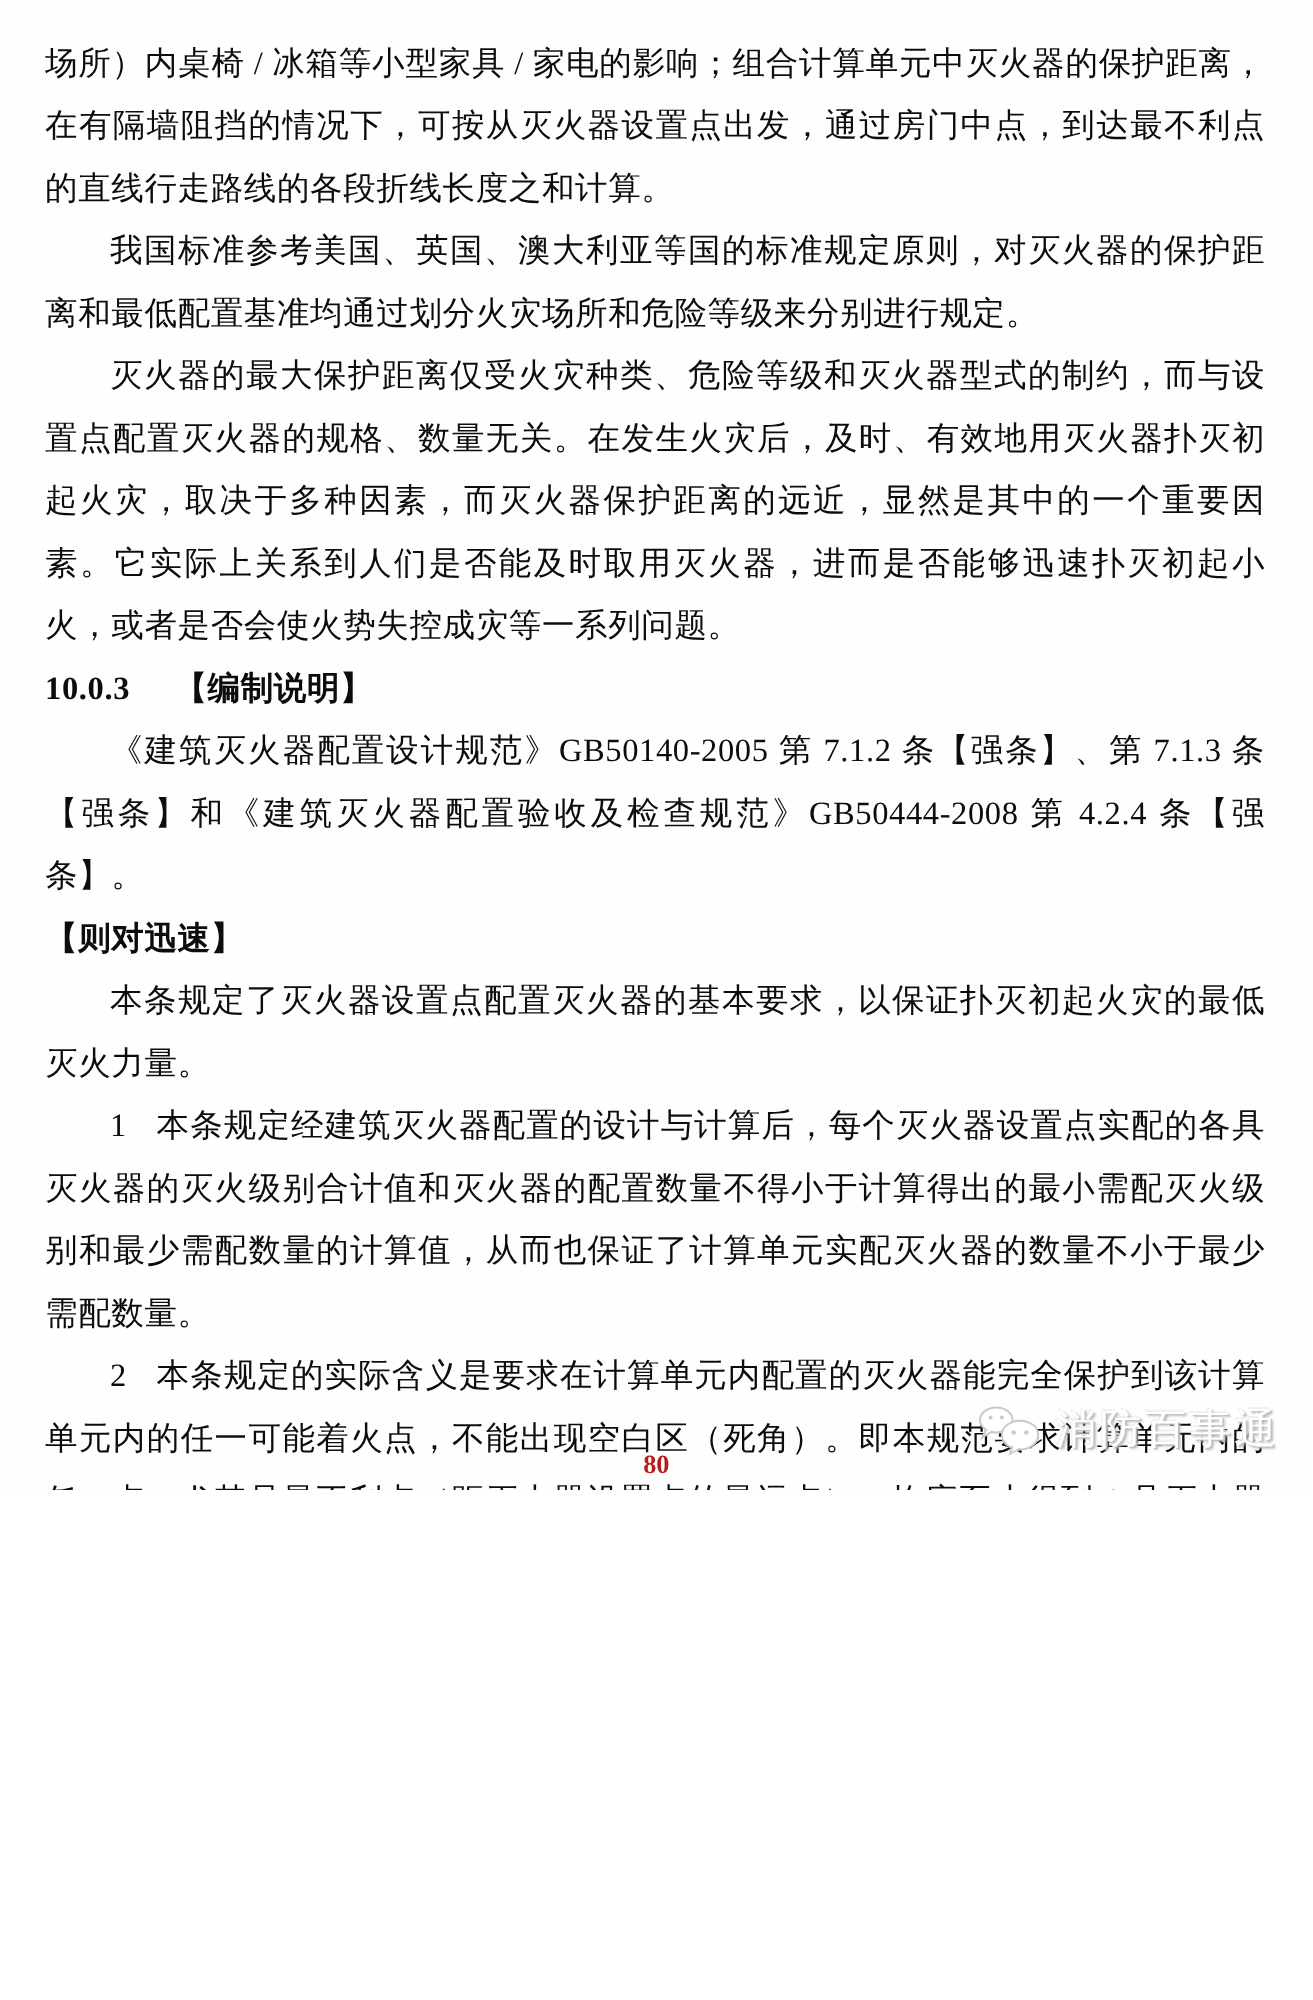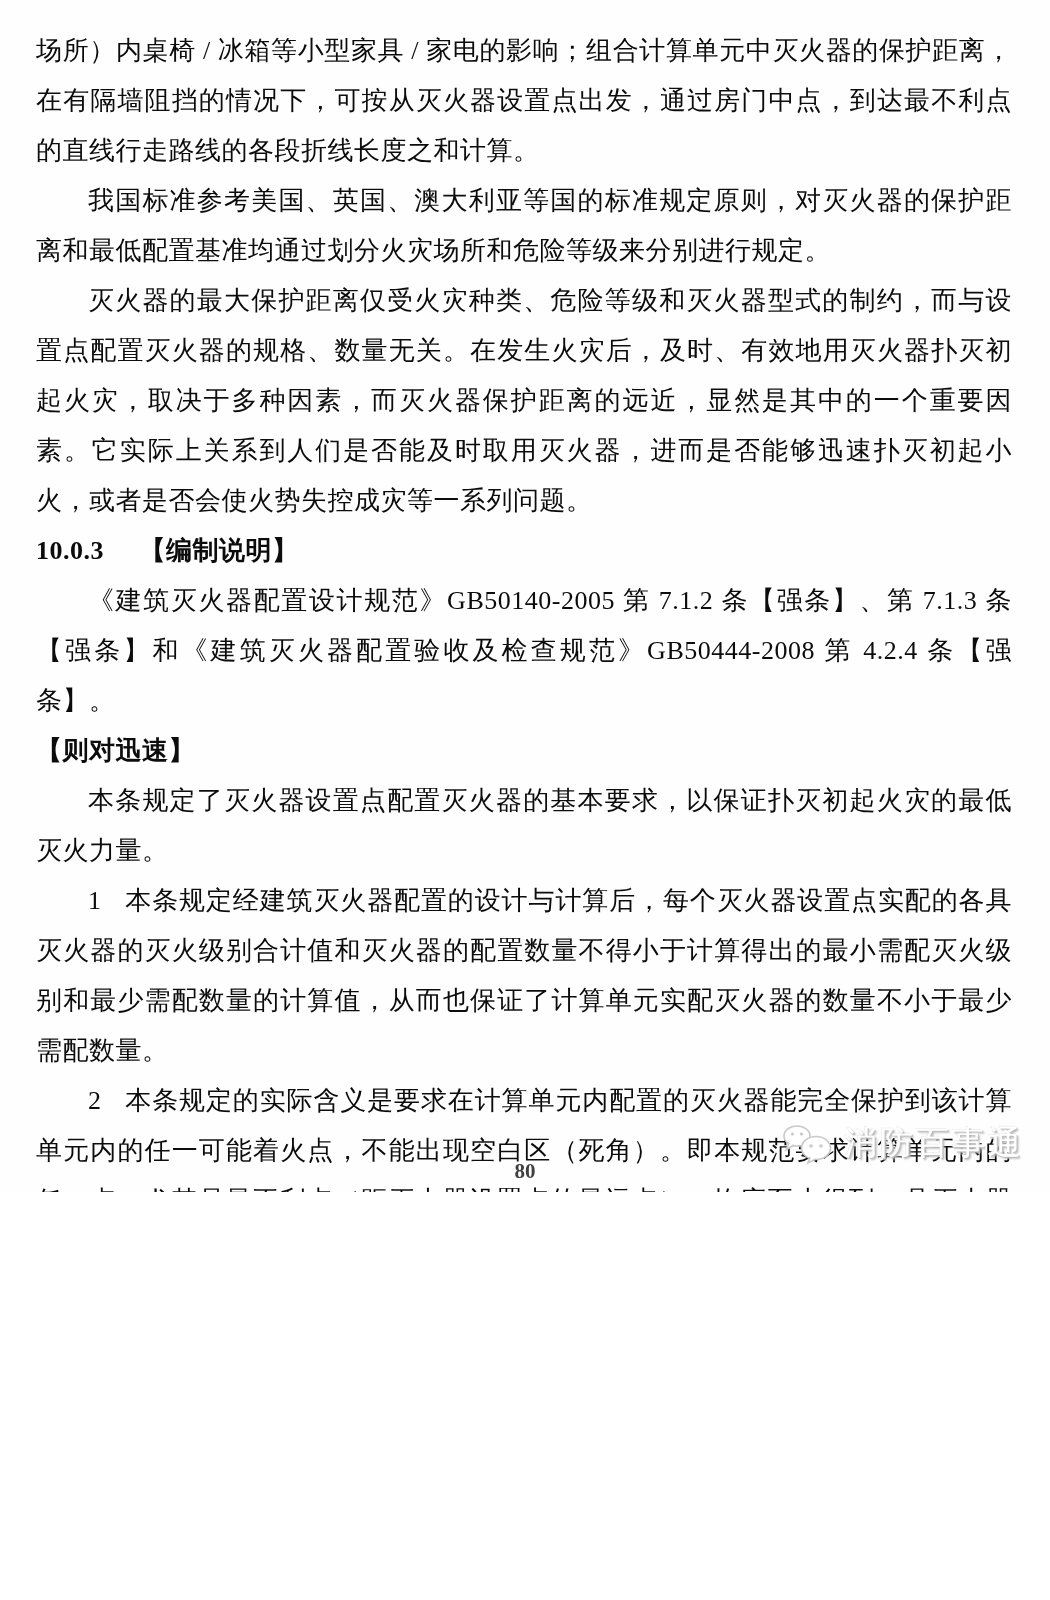--- a/index.html
+++ b/index.html
@@ -68,21 +68,21 @@
   }
   .page-number {
     position: absolute;
     left: 0;
     right: 0;
     bottom: 8px;
     text-align: center;
     font-size: 21px;
     font-weight: bold;
     font-family: "Liberation Serif", "DejaVu Serif", serif;
-    color: #404040;
+    color: #b91c1c;
   }
 </style>
 </head>
 <body>
 
 <div class="page">
 
   <div class="doc-body">
 
     <p class="para">场所）内桌椅 / 冰箱等小型家具 / 家电的影响；组合计算单元中灭火器的保护距离，在有隔墙阻挡的情况下，可按从灭火器设置点出发，通过房门中点，到达最不利点的直线行走路线的各段折线长度之和计算。</p>

